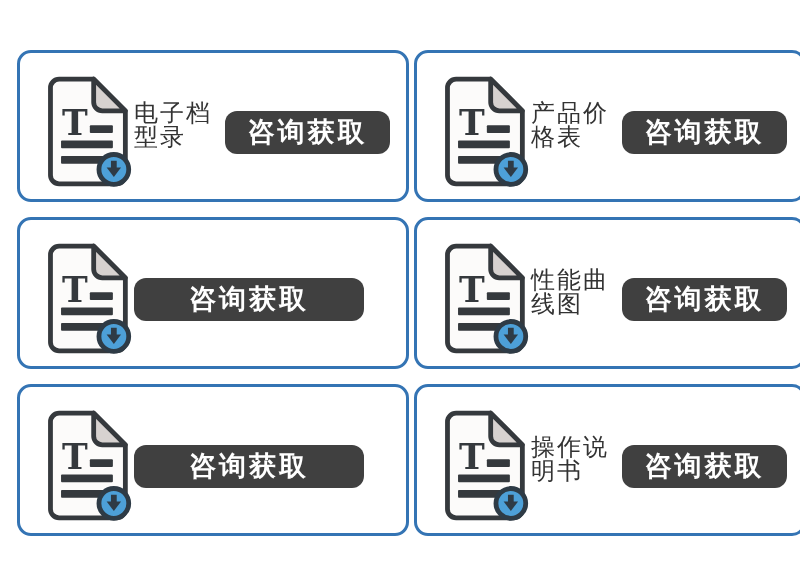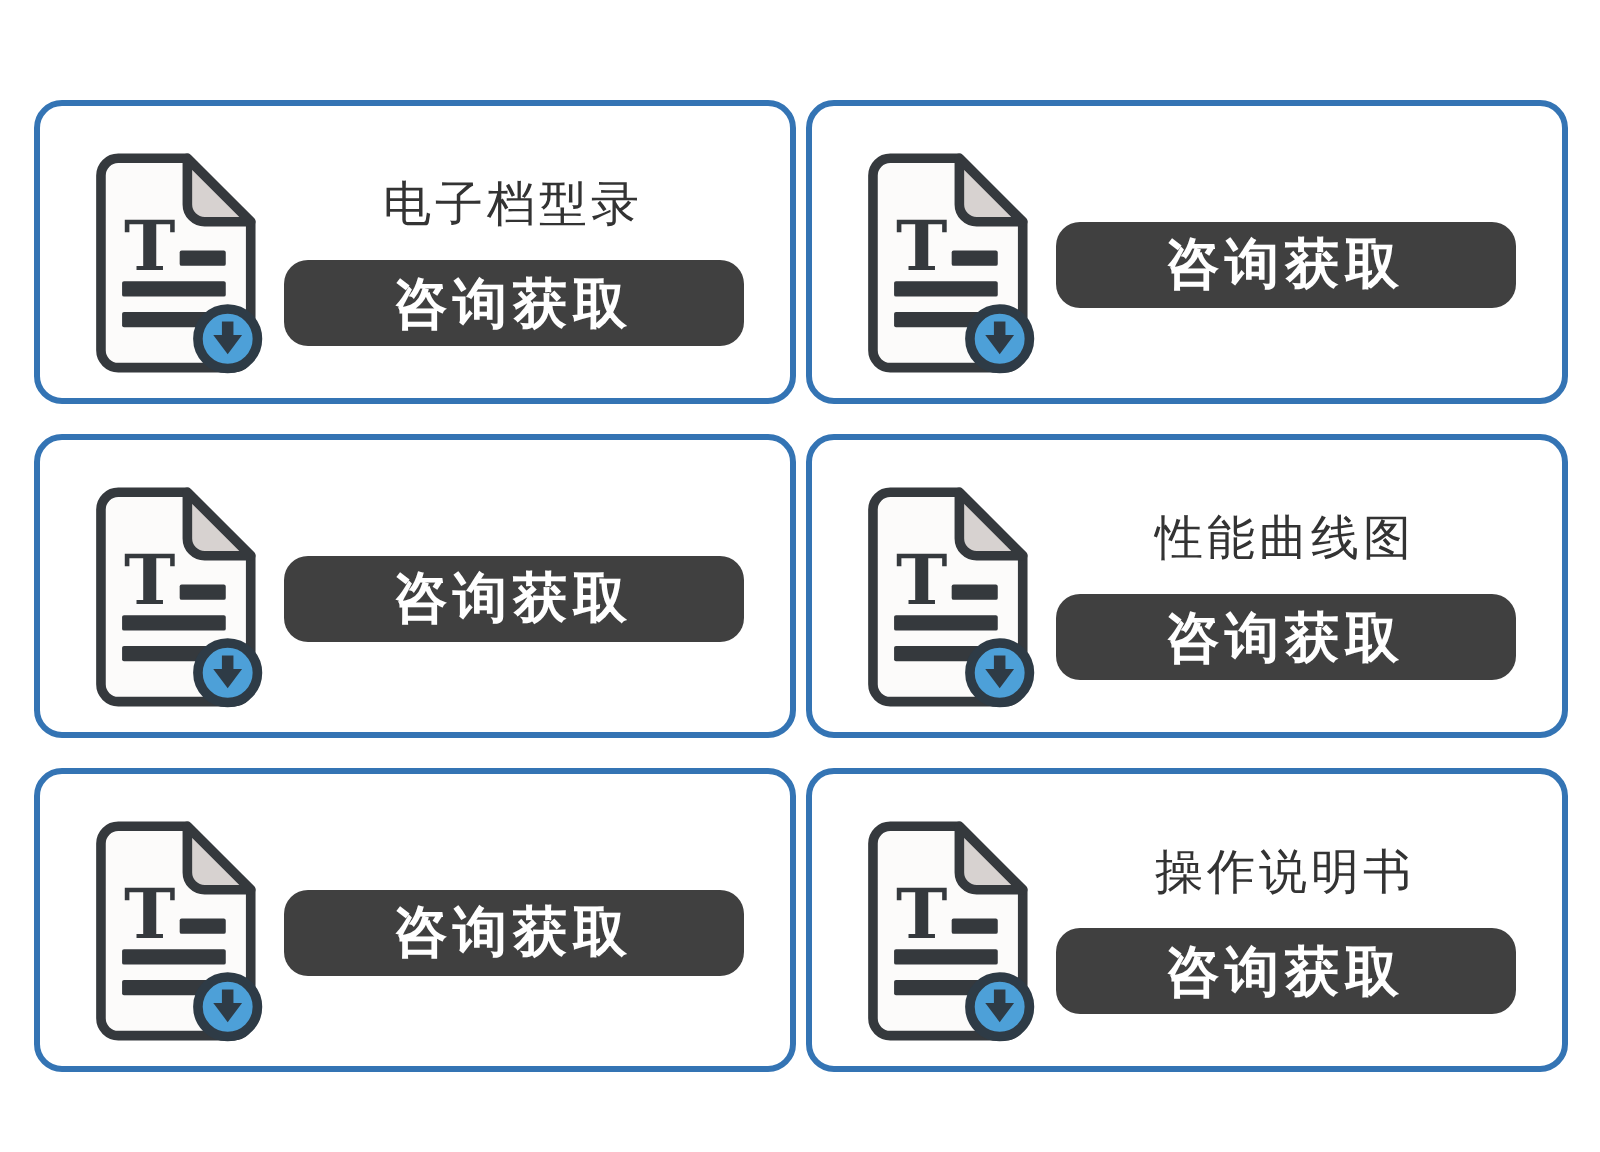--- a/index.html
+++ b/index.html
@@ -26,21 +26,21 @@
     border-radius: 14px;
     display: flex;
     align-items: center;
     padding: 0 16px 0 18px;
   }
   .doc-icon { display: block; margin-top: 10px; }
   .doc-icon svg { display: block; width: 96px; height: 114px; }
   .card-right {
     flex: 1;
     display: flex;
-    flex-direction: column;
+    flex-direction: row;
     align-items: center;
     margin-top: 12px;
   }
   .card-title {
     font-size: 24px;
     color: #333333;
     letter-spacing: 2px;
     line-height: 1;
     margin-bottom: 15px;
   }
@@ -94,20 +94,21 @@
     <text x="25" y="63" font-family="'DejaVu Serif', serif" font-size="36" font-weight="bold" fill="#35393d">T</text>
     <rect x="54" y="53" width="24" height="8" rx="1" fill="#35393d"></rect>
     <rect x="24" y="69" width="54" height="8" rx="1" fill="#35393d"></rect>
     <rect x="24" y="85" width="54" height="8" rx="1" fill="#35393d"></rect>
     <circle cx="79" cy="99" r="15.5" fill="#4da0d8" stroke="#2e3b46" stroke-width="5"></circle>
     <rect x="76" y="90" width="6" height="8" fill="#2e3b46"></rect>
     <path d="M71.5 97 h15 L79 107 Z" fill="#2e3b46"></path>
   </svg>
 </span>
     <div class="card-right">
+      <div class="card-title">产品价格表</div>
       <button class="consult-btn">咨询获取</button>
     </div>
   </div>
 
   <div class="card">
     <span class="doc-icon">
   <svg viewBox="0 0 100 118" xmlns="http://www.w3.org/2000/svg">
     <path d="M22 5 H58 L91 38 V105 a9 9 0 0 1 -9 9 H22 a9 9 0 0 1 -9 -9 V14 a9 9 0 0 1 9 -9 Z" fill="#fcfbfa" stroke="#35393d" stroke-width="5" stroke-linejoin="round"></path>
     <path d="M58 5 V29 a9 9 0 0 0 9 9 H91 Z" fill="#d7d2d0" stroke="#35393d" stroke-width="5" stroke-linejoin="round"></path>
     <text x="25" y="63" font-family="'DejaVu Serif', serif" font-size="36" font-weight="bold" fill="#35393d">T</text>

